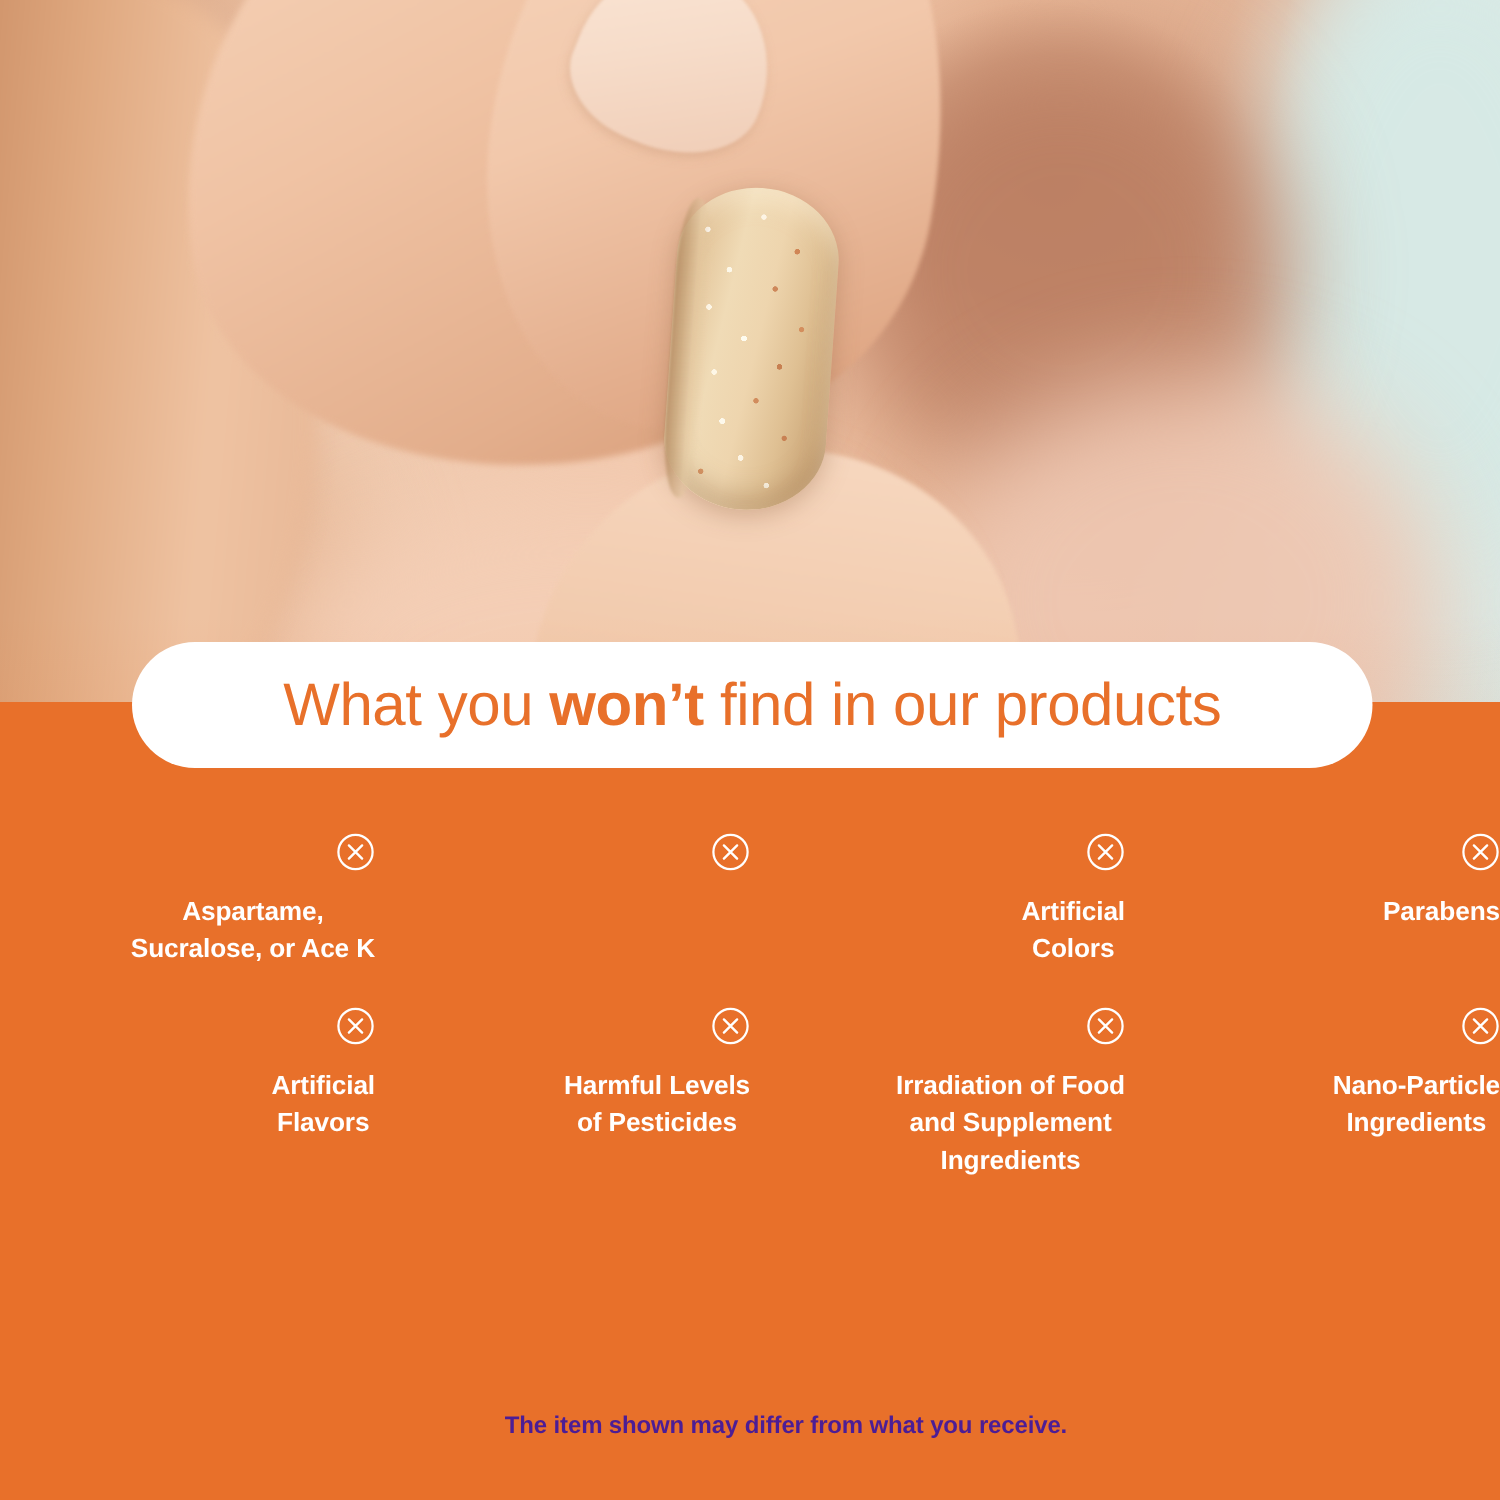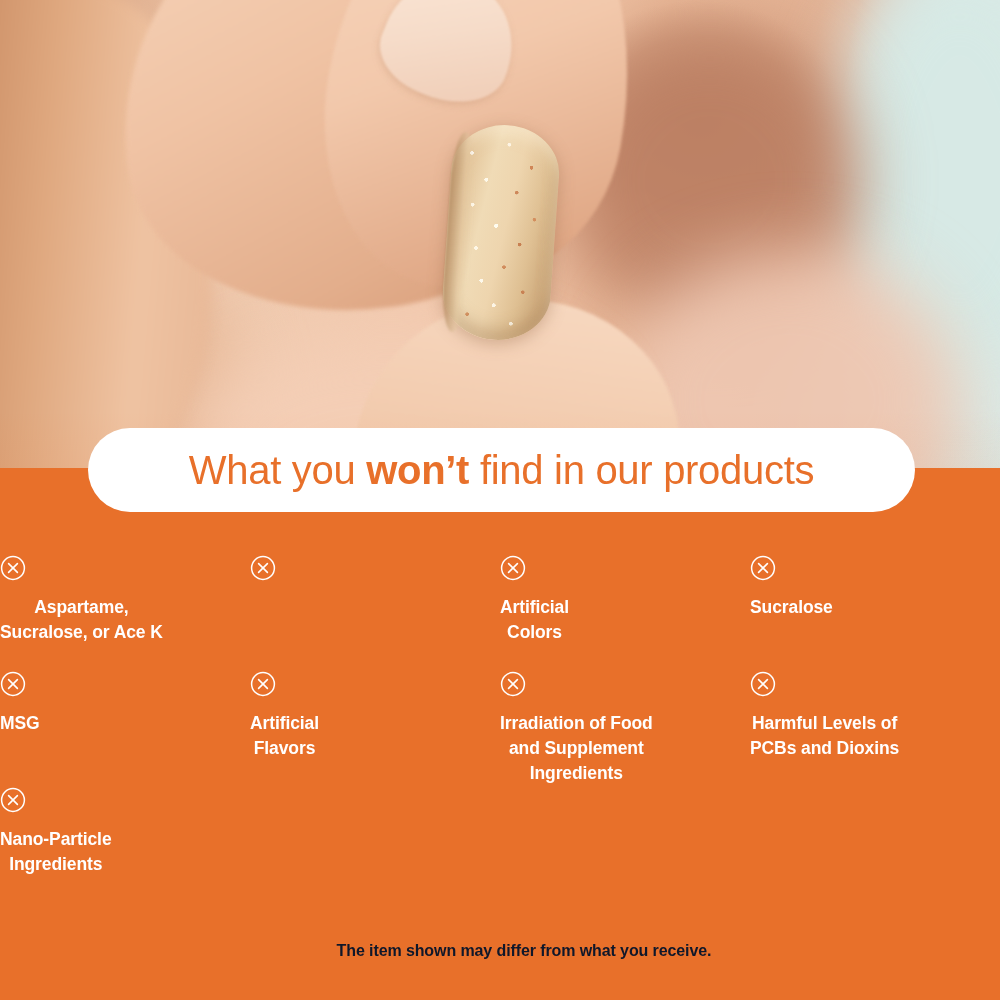--- a/index.html
+++ b/index.html
@@ -202,21 +202,21 @@
     position: absolute;
     left: 0; top: 545px;
     width: 1000px;
     display: grid;
     grid-template-columns: repeat(4, 1fr);
     row-gap: 0;
   }
   .cell {
     display: flex;
     flex-direction: column;
-    align-items: flex-start;
+    align-items: flex-end;
     padding-top: 10px;
     height: 116px;
   }
   .cell .xicon {
     width: 26px; height: 26px;
     margin-bottom: 14px;
     flex: none;
   }
   .cell .label {
     color: #FFFFFF;
@@ -229,21 +229,21 @@
   }
 
   
   .footer {
     position: absolute;
     left: 0; top: 942px;
     width: 1000px;
     text-align: center;
   }
   .footer-text {
-    color: #0f172a;
+    color: #4c1d95;
     font-size: 16px;
     font-weight: 700;
     letter-spacing: -0.1px;
     margin-left: 48px;
   }
 </style>
 </head>
 <body>
 
 <div id="page">
@@ -292,49 +292,42 @@
           <circle cx="13" cy="13" r="11.4" fill="none" stroke="#FFFFFF" stroke-width="1.5"></circle>
           <path d="M8.6 8.6 L17.4 17.4 M17.4 8.6 L8.6 17.4" stroke="#FFFFFF" stroke-width="1.6" stroke-linecap="round" fill="none"></path>
         </svg>
         <div class="label">Artificial<br>Colors</div>
       </div>
       <div class="cell">
         <svg class="xicon" viewBox="0 0 26 26">
           <circle cx="13" cy="13" r="11.4" fill="none" stroke="#FFFFFF" stroke-width="1.5"></circle>
           <path d="M8.6 8.6 L17.4 17.4 M17.4 8.6 L8.6 17.4" stroke="#FFFFFF" stroke-width="1.6" stroke-linecap="round" fill="none"></path>
         </svg>
-        <div class="label">Sucralose</div>
-      </div>
-      <div class="cell">
-        <svg class="xicon" viewBox="0 0 26 26">
-          <circle cx="13" cy="13" r="11.4" fill="none" stroke="#FFFFFF" stroke-width="1.5"></circle>
-          <path d="M8.6 8.6 L17.4 17.4 M17.4 8.6 L8.6 17.4" stroke="#FFFFFF" stroke-width="1.6" stroke-linecap="round" fill="none"></path>
-        </svg>
-        <div class="label">MSG</div>
+        <div class="label">Parabens</div>
       </div>
       <div class="cell">
         <svg class="xicon" viewBox="0 0 26 26">
           <circle cx="13" cy="13" r="11.4" fill="none" stroke="#FFFFFF" stroke-width="1.5"></circle>
           <path d="M8.6 8.6 L17.4 17.4 M17.4 8.6 L8.6 17.4" stroke="#FFFFFF" stroke-width="1.6" stroke-linecap="round" fill="none"></path>
         </svg>
         <div class="label">Artificial<br>Flavors</div>
       </div>
       <div class="cell">
         <svg class="xicon" viewBox="0 0 26 26">
           <circle cx="13" cy="13" r="11.4" fill="none" stroke="#FFFFFF" stroke-width="1.5"></circle>
           <path d="M8.6 8.6 L17.4 17.4 M17.4 8.6 L8.6 17.4" stroke="#FFFFFF" stroke-width="1.6" stroke-linecap="round" fill="none"></path>
         </svg>
+        <div class="label">Harmful Levels<br>of Pesticides</div>
+      </div>
+      <div class="cell">
+        <svg class="xicon" viewBox="0 0 26 26">
+          <circle cx="13" cy="13" r="11.4" fill="none" stroke="#FFFFFF" stroke-width="1.5"></circle>
+          <path d="M8.6 8.6 L17.4 17.4 M17.4 8.6 L8.6 17.4" stroke="#FFFFFF" stroke-width="1.6" stroke-linecap="round" fill="none"></path>
+        </svg>
         <div class="label">Irradiation of Food<br>and Supplement<br>Ingredients</div>
-      </div>
-      <div class="cell">
-        <svg class="xicon" viewBox="0 0 26 26">
-          <circle cx="13" cy="13" r="11.4" fill="none" stroke="#FFFFFF" stroke-width="1.5"></circle>
-          <path d="M8.6 8.6 L17.4 17.4 M17.4 8.6 L8.6 17.4" stroke="#FFFFFF" stroke-width="1.6" stroke-linecap="round" fill="none"></path>
-        </svg>
-        <div class="label">Harmful Levels of<br>PCBs and Dioxins</div>
       </div>
       <div class="cell">
         <svg class="xicon" viewBox="0 0 26 26">
           <circle cx="13" cy="13" r="11.4" fill="none" stroke="#FFFFFF" stroke-width="1.5"></circle>
           <path d="M8.6 8.6 L17.4 17.4 M17.4 8.6 L8.6 17.4" stroke="#FFFFFF" stroke-width="1.6" stroke-linecap="round" fill="none"></path>
         </svg>
         <div class="label">Nano-Particle<br>Ingredients</div>
       </div>
     </div>
 

